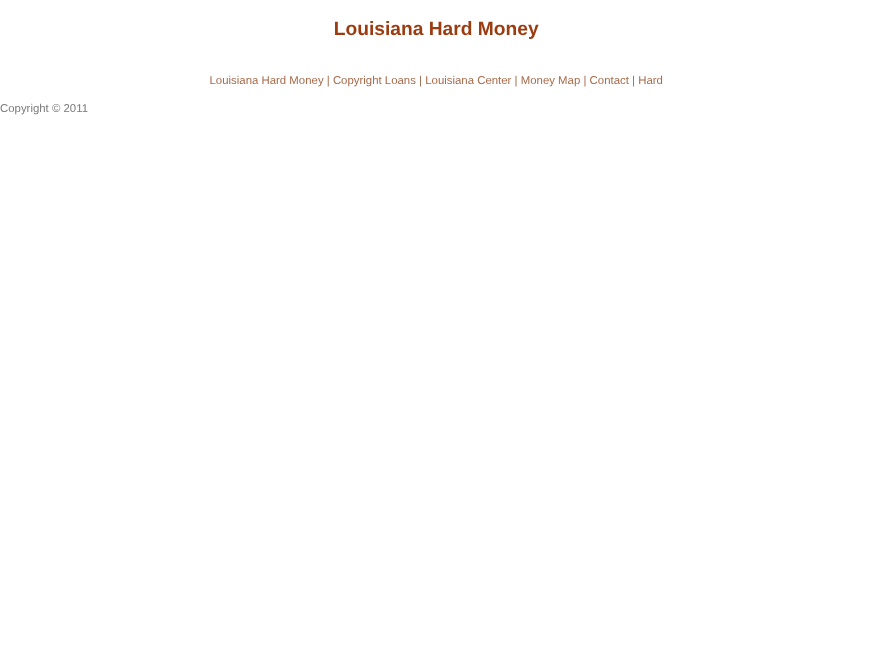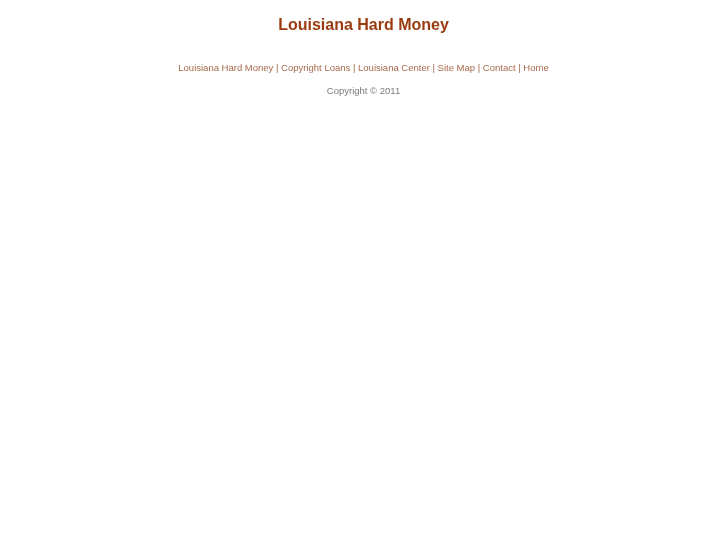--- a/index.html
+++ b/index.html
@@ -31,38 +31,38 @@
   .top-nav a {
     color: #a76a4a;
     text-decoration: none;
     cursor: pointer;
   }
   .nav-sep {
     color: #a76a4a;
   }
   .copyright {
     margin: 12px 0 0 0;
-    text-align: center;
+    text-align: left;
     font-size: 9.5px;
     color: #7b7b7b;
     line-height: normal;
   }
 </style>
 </head>
 <body>
 
 <div class="page-title">Louisiana Hard Money</div>
 
 <div class="top-nav">
   <a>Louisiana Hard Money</a>
   <span class="nav-sep">|</span>
   <a>Copyright Loans</a>
   <span class="nav-sep">|</span>
   <a>Louisiana Center</a>
   <span class="nav-sep">|</span>
-  <a>Site Map</a>
+  <a>Money Map</a>
   <span class="nav-sep">|</span>
   <a>Contact</a>
   <span class="nav-sep">|</span>
-  <a>Home</a>
+  <a>Hard</a>
 </div>
 
 <div class="copyright">Copyright © 2011</div>
 
 </body></html>

